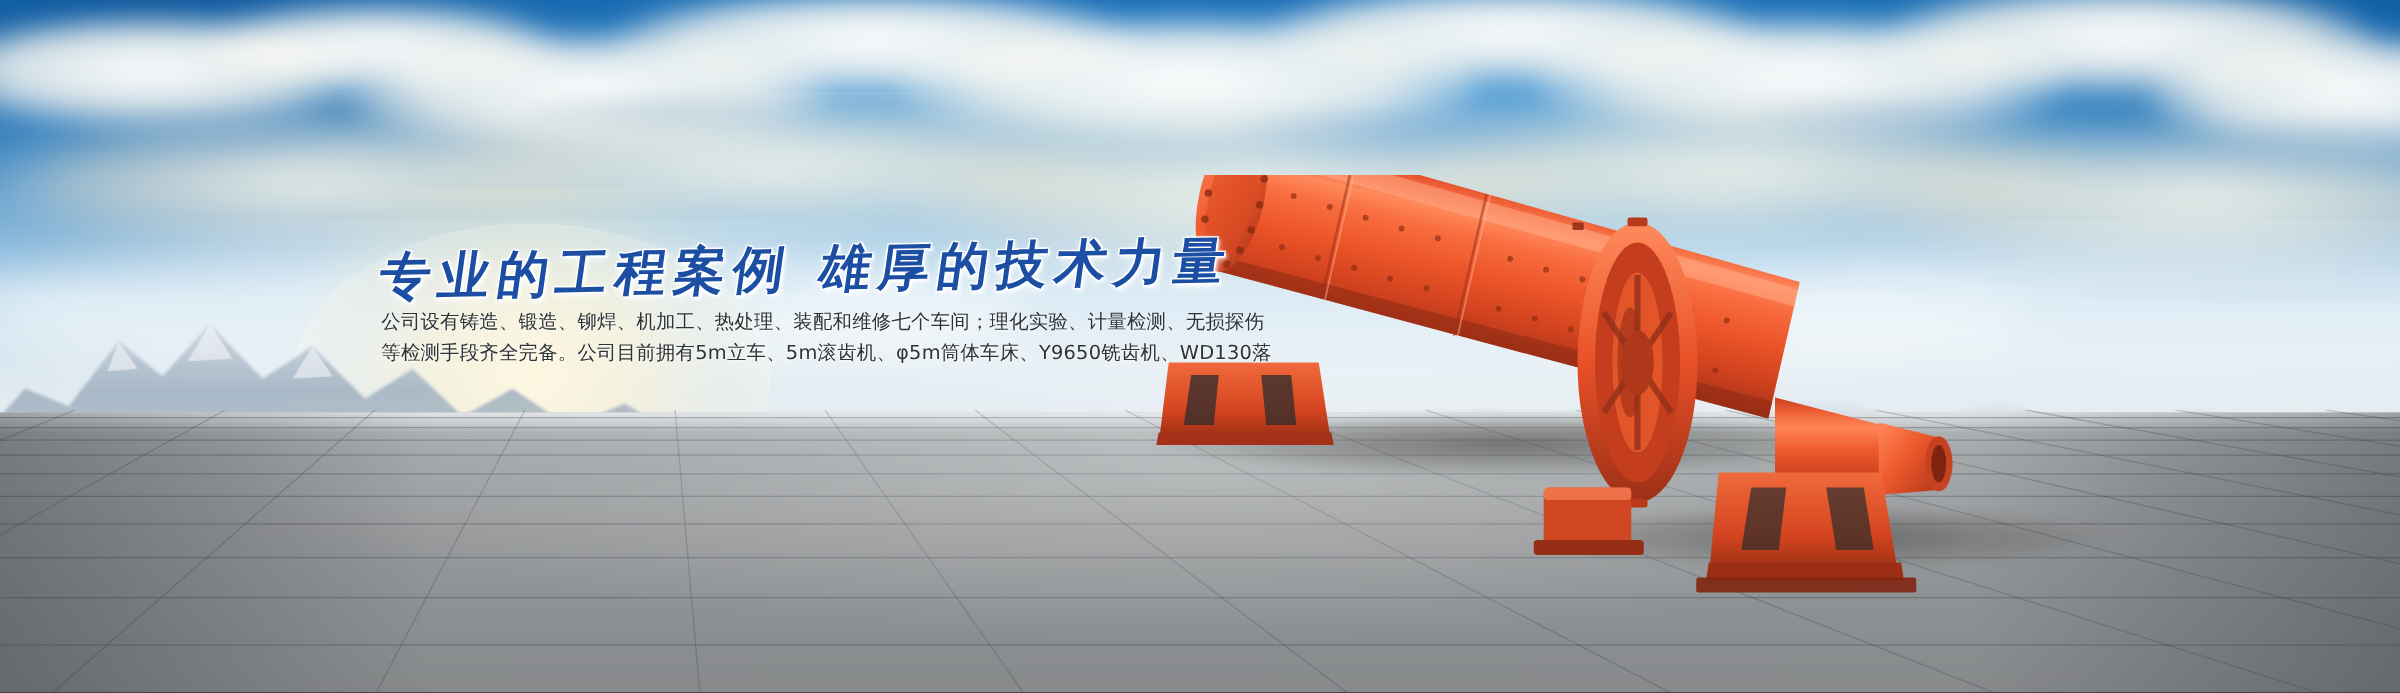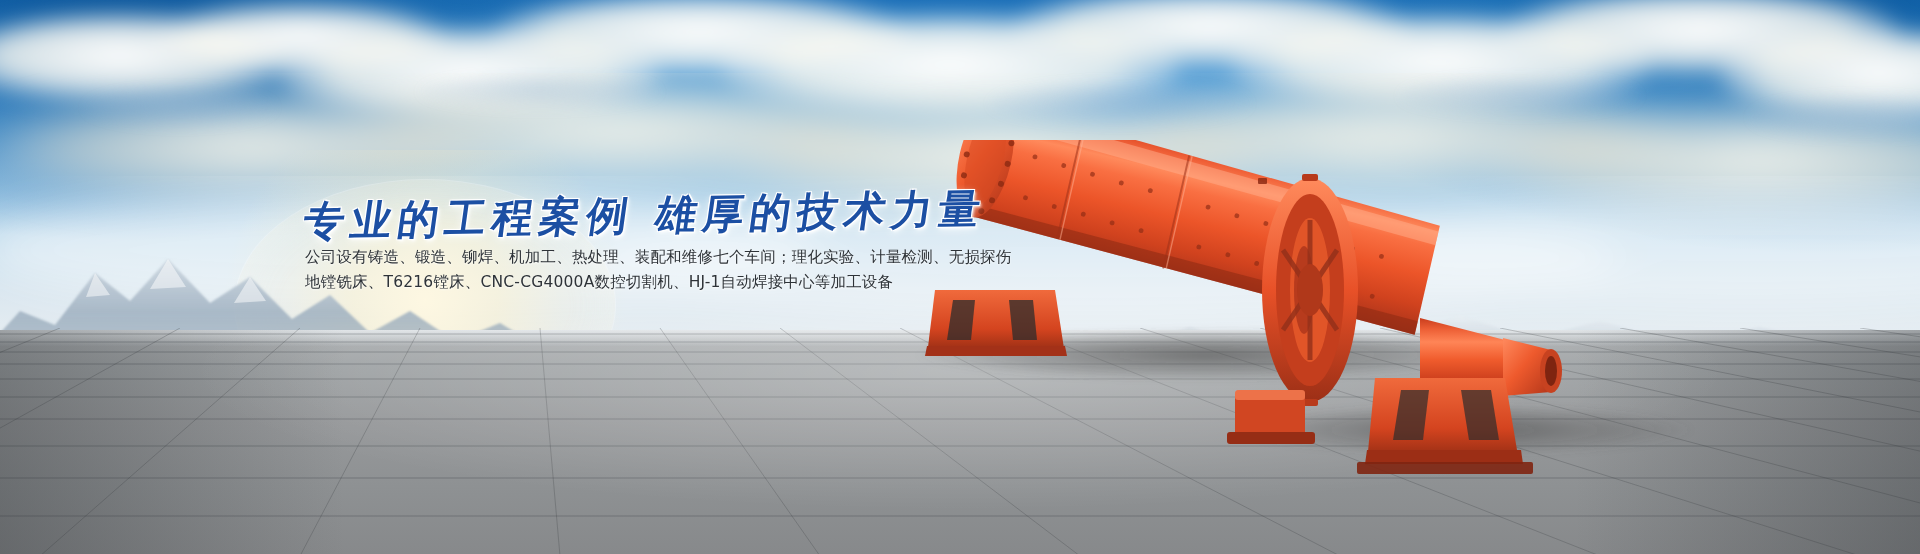--- a/index.html
+++ b/index.html
@@ -394,17 +394,17 @@
       <rect x="322" y="292" width="88" height="12" rx="3" fill="#962d15"></rect>
     </g>
   </svg>
 
   <div class="copy">
     <div class="headline">
       <span>专业的工程案例</span><span class="gap"></span><span>雄厚的技术力量</span>
     </div>
     <div class="body-copy">
       <div class="txt-nowrap">公司设有铸造、锻造、铆焊、机加工、热处理、装配和维修七个车间；理化实验、计量检测、无损探伤</div>
-      <div class="txt-nowrap">地镗铣床、T6216镗床、CNC-CG4000A数控切割机、HJ-1自动焊接中心等加工设备</div>
+      <div class="txt-nowrap">等检测手段齐全完备。公司目前拥有5m立车、5m滚齿机、φ5m筒体车床、Y9650铣齿机、WD130落</div>
     </div>
   </div>
 
 </div>
 
 </body></html>

